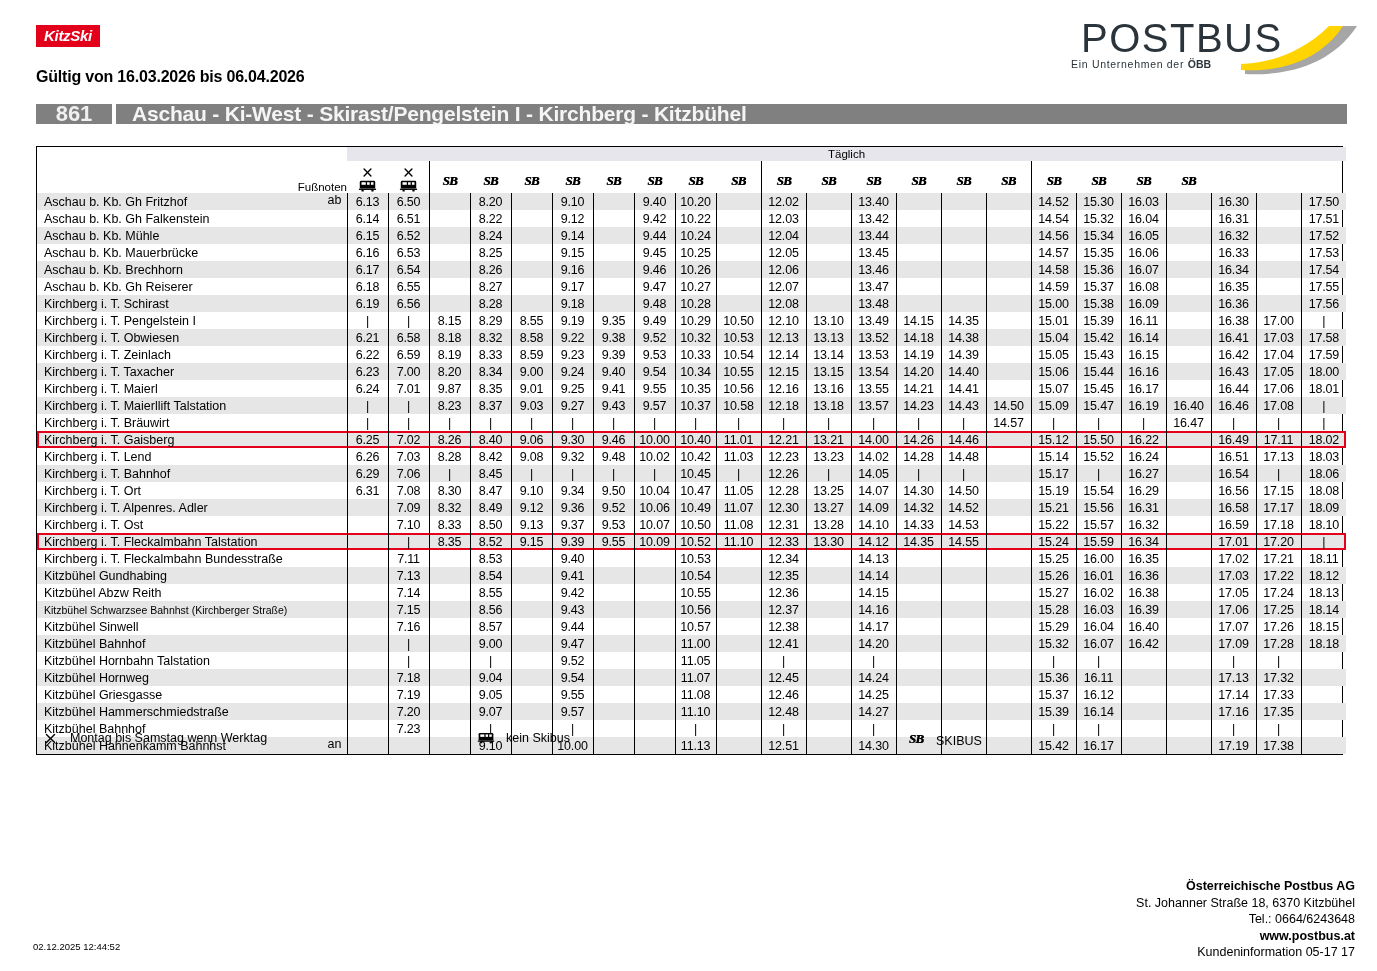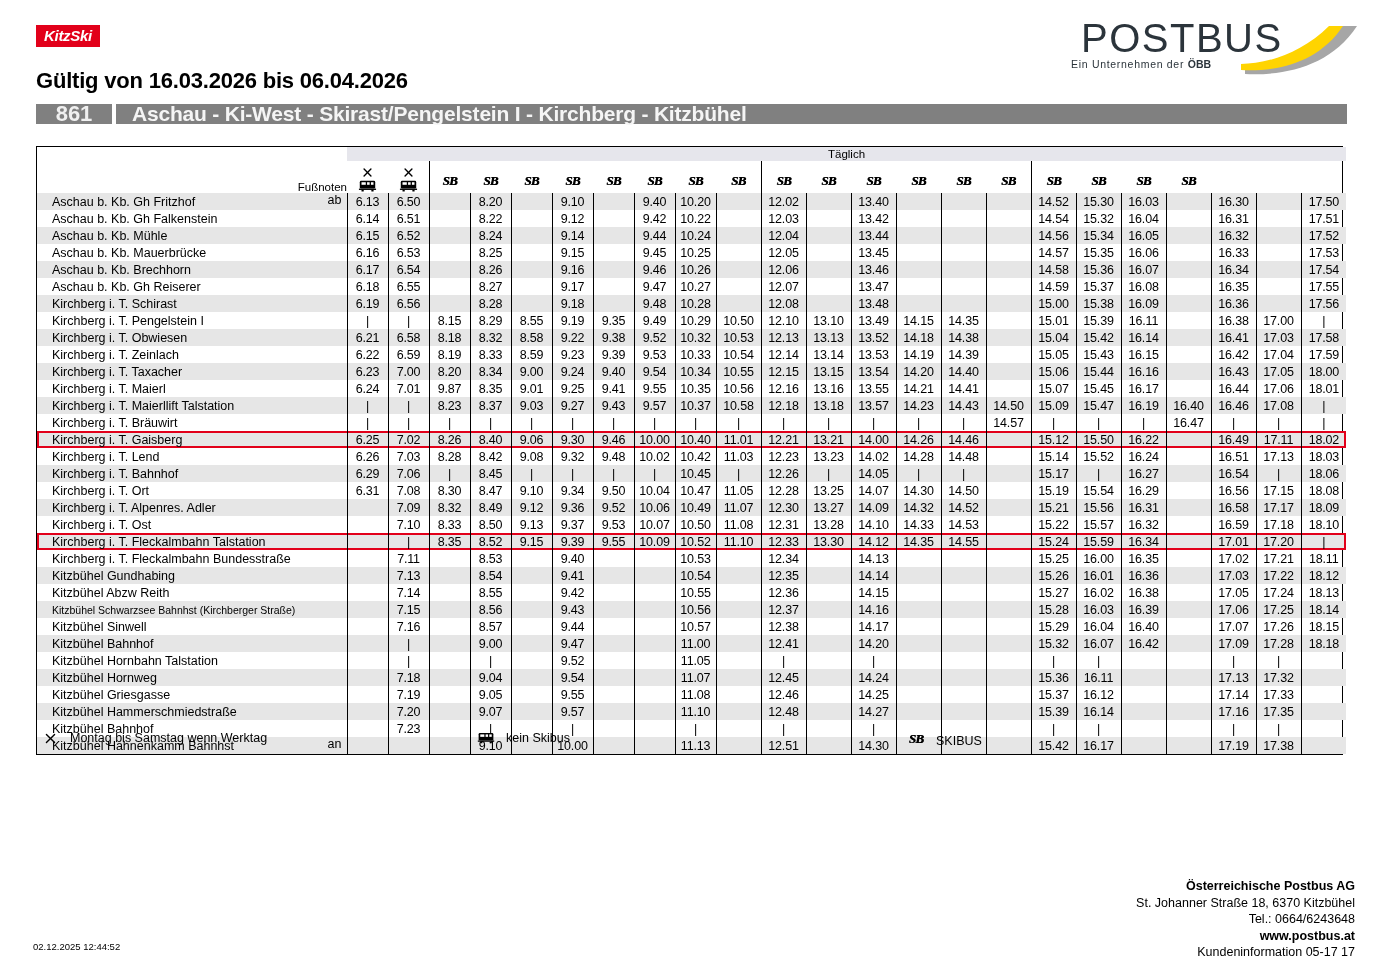--- a/index.html
+++ b/index.html
@@ -39,21 +39,21 @@
   #postbus-sub {
     position: absolute; left: 42px; top: 44px;
     font-size: 10.5px; letter-spacing: 0.7px; color: #2b343b;
     white-space: nowrap;
   }
   #postbus-sub .oebb { font-weight: bold; letter-spacing: 0px; }
   #postbus-swoosh { position: absolute; right: 0px; top: 10px; }
 
   #valid-line {
     position: absolute; left: 36px; top: 68px;
-    font-size: 22px; font-weight: bold; letter-spacing: -0.2px;
+    font-size: 16px; font-weight: bold; letter-spacing: -0.2px;
   }
 
   
   #routebar {
     position: absolute; left: 36px; top: 104px;
     width: 1311px; height: 20px;
     display: flex; align-items: stretch;
   }
   #route-number {
     width: 76px; background: #808080; color: #f0f0f0;
@@ -123,21 +123,21 @@
   }
   .sym-stack {
     display: flex; flex-direction: column; align-items: center;
     justify-content: flex-end; height: 32px; padding-bottom: 1px;
   }
 
   
   tr.drow td { height: 17px; }
   tr.drow.alt td { background: #e6e6e6; }
   tr.drow td.stop {
-    padding-left: 15px; text-align: left; white-space: nowrap;
+    padding-left: 7px; text-align: left; white-space: nowrap;
     font-size: 12.5px;
     border-right: 1.2px solid #000;
     position: relative;
   }
   tr.drow td.stop .anab {
     position: absolute; right: 5px; top: 0; font-size: 12.5px;
   }
   tr.drow td.stop.small { font-size: 10.5px; }
   tr.drow td.t {
     text-align: center;

